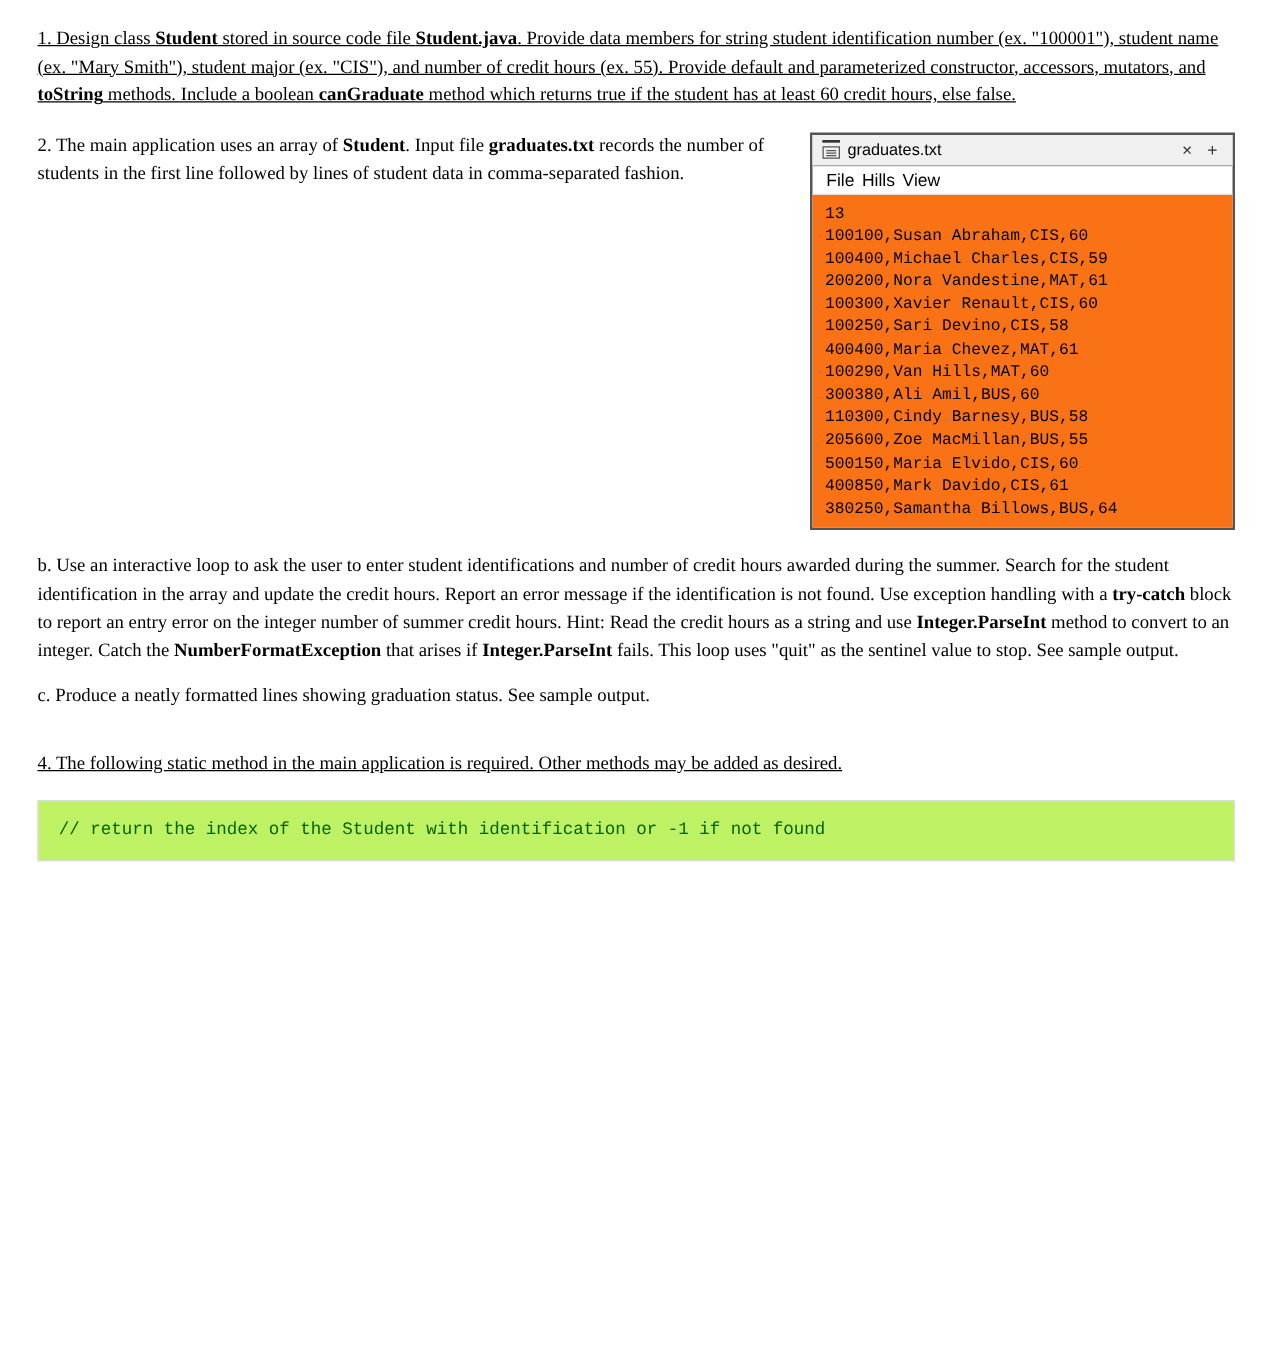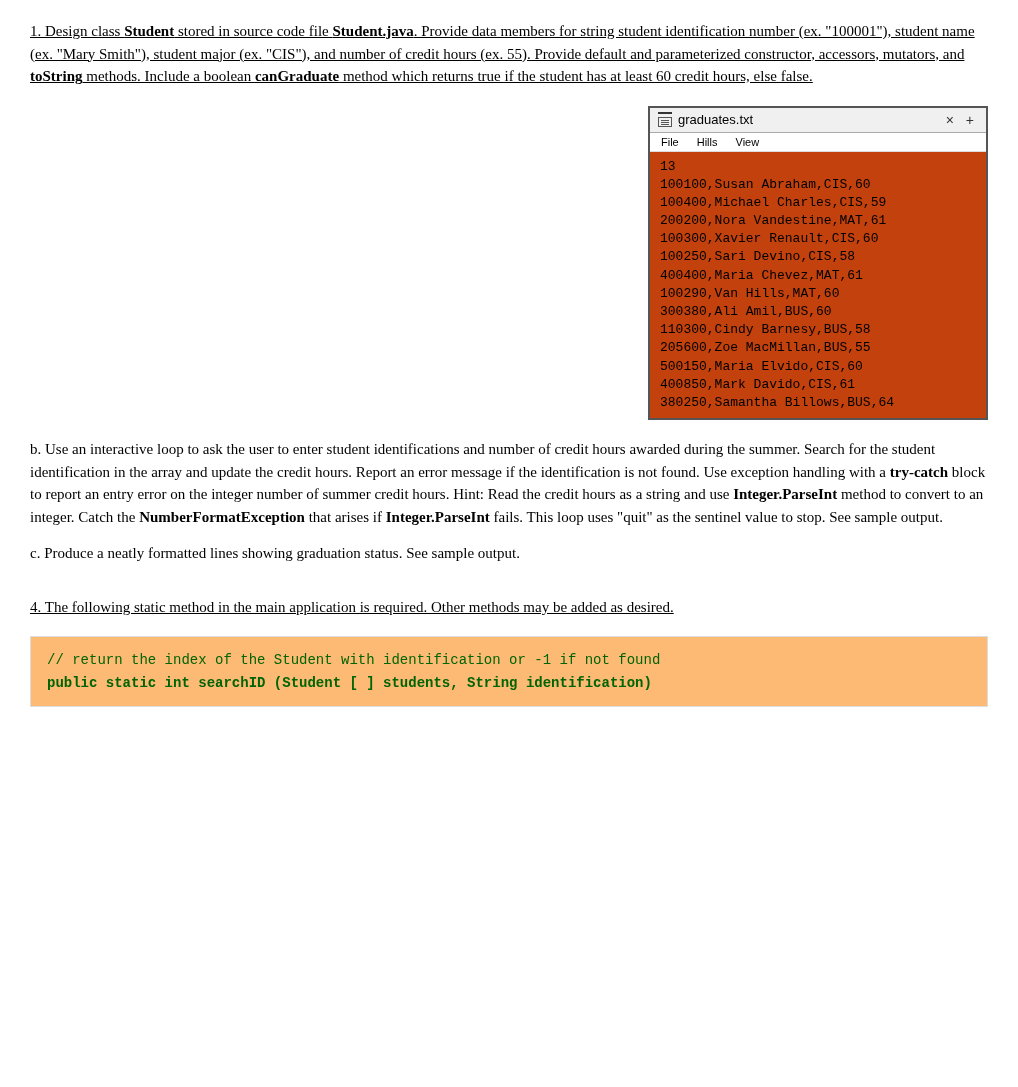--- a/index.html
+++ b/index.html
@@ -91,43 +91,43 @@
       border: none;
       cursor: pointer;
       padding: 0 4px;
       color: #333;
     }
 
     .notepad-menubar {
       border-bottom: 1px solid #ddd;
       padding: 2px 8px;
       display: flex;
-      gap: 12px;
+      gap: 0;
       font-family: 'Segoe UI', Arial, sans-serif;
-      font-size: 11px;
+      font-size: 14px;
       text-align: center;
     }
 
     .notepad-menu-item {
       cursor: pointer;
       padding: 1px 3px;
     }
 
     .notepad-content {
       padding: 6px 10px;
       font-family: 'Courier New', Courier, monospace;
       font-size: 13px;
       white-space: pre;
       line-height: 1.4;
-      background: #c2410c;
+      background: #f97316;
     }
 
     
     .code-block {
-      background: #fdba74;
+      background: #bef264;
       border: 1px solid #ddd;
       padding: 12px 16px;
       font-family: 'Courier New', Courier, monospace;
       font-size: 14px;
       line-height: 1.6;
       margin-top: 10px;
       color: #006400;
     }
 
     b {
@@ -148,20 +148,23 @@
 
 <div class="section">
   <p>
     <span>1.  Design class </span><b>Student</b><span> stored in source code file </span><b>Student.java</b><span>.  Provide data members for string student identification number (ex. "100001"), student name (ex. "Mary Smith"), student major (ex. "CIS"), and number of credit hours (ex. 55). Provide default and parameterized constructor, accessors, mutators, and </span><b>toString</b><span> methods. Include a boolean </span><b>canGraduate</b><span> method which returns true if the student has at least 60 credit hours, else false.</span>
   </p>
 </div>
 
 
 <div class="section-2-wrapper">
   <div class="section-2-text">
+    <p>
+      <span>2.  The main application uses an array of </span><b>Student</b><span>. Input file </span><b>graduates.txt</b><span> records the number of students in the first line followed by lines of student data in comma-separated fashion.</span>
+    </p>
     <br>
     <br>
   </div>
 
   <div class="notepad-window">
     <div class="notepad-titlebar">
       <div class="notepad-title-left">
         <span>
           <div class="notepad-icon-lines">
             <div class="notepad-icon-line" style="background:#666;width:14px;height:1px;margin-bottom:1px;border-top:2px solid #333;"></div>
@@ -218,17 +221,16 @@
 <br>
 
 
 <div class="section">
   <p>4. The following static method in the main application is required.  Other methods may be added as desired.</p>
 </div>
 
 
 <div class="code-block">
   <div>// return the index of the Student with identification or -1 if not found</div>
-  <div><b>public static int searchID (Student [ ] students, String identification)</b></div>
 </div>
 
 
 
 
 </body></html>

